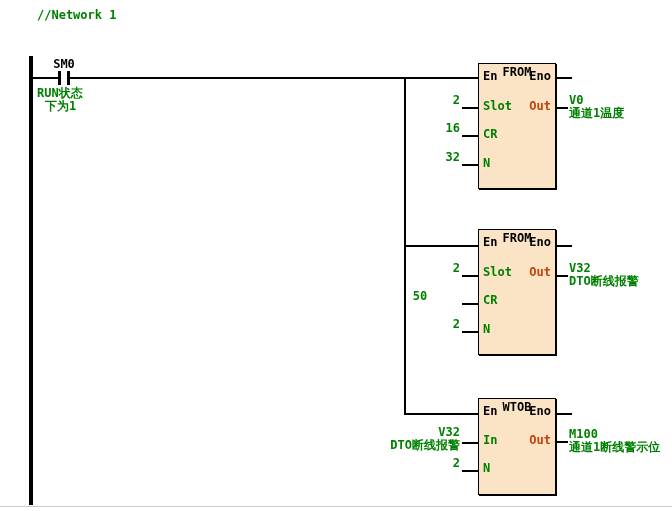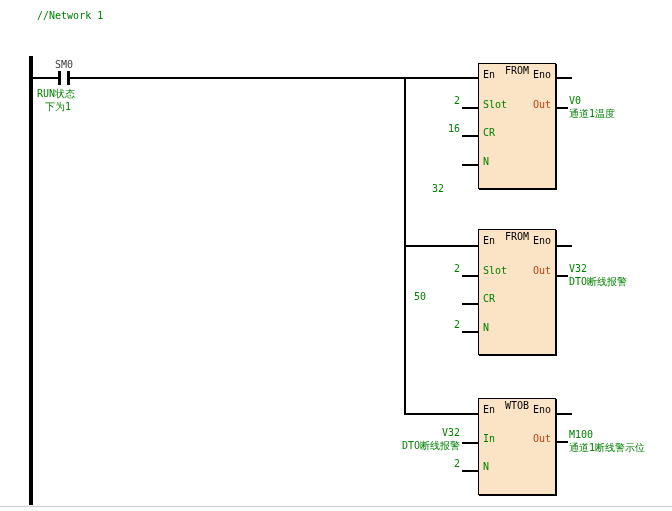--- a/index.html
+++ b/index.html
@@ -1,26 +1,26 @@
 <!DOCTYPE html>
 <html><head>
 <meta charset="utf-8">
 <style>
   html,body{margin:0;padding:0;}
   .canvas{
     position:relative;
     width:672px;height:511px;
     background:#ffffff;
     font-family:"DejaVu Sans Mono","DejaVu Sans",monospace;
-    font-size:10px;font-weight:normal;
+    font-size:12px;font-weight:bold;
     overflow:hidden;
   }
   .txt{position:absolute;white-space:nowrap;line-height:13px;}
   .green{color:#008000;}
-  .black{color:#404040;}
+  .black{color:#000000;}
   .wire{position:absolute;background:#000000;}
   .rail{position:absolute;background:#000000;}
   .fblock{
     position:absolute;
     width:78px;
     background:#FBE3C6;
     border:1px solid #000000;
     box-shadow:1px 1px 0 #000000;
     box-sizing:border-box;
   }
@@ -62,21 +62,21 @@
     <div class="pin-r" style="top:35px;">Out</div>
     <div class="pin-l" style="top:63px;">CR</div>
     <div class="pin-l" style="top:92px;">N</div>
   </div>
 
   <div class="wire" style="left:462px;top:107px;width:16px;height:2px;"></div>
   <div class="wire" style="left:462px;top:135px;width:16px;height:2px;"></div>
   <div class="wire" style="left:462px;top:164px;width:16px;height:2px;"></div>
   <div class="val" style="left:380px;top:94px;width:80px;">2</div>
   <div class="val" style="left:380px;top:122px;width:80px;">16</div>
-  <div class="val" style="left:364px;top:151px;width:80px;margin-top:31px;">32</div>
+  <div class="val" style="left:380px;top:151px;width:80px;">32</div>
 
   <div class="wire" style="left:557px;top:77px;width:15px;height:2px;"></div>
   <div class="wire" style="left:557px;top:107px;width:11px;height:2px;"></div>
   <div class="outlab" style="left:569px;top:94px;">
     <div>V0</div>
     <div>通道1温度</div>
   </div>
 
   <div class="fblock" style="left:478px;top:229px;height:126px;">
     <div class="title">FROM</div>

